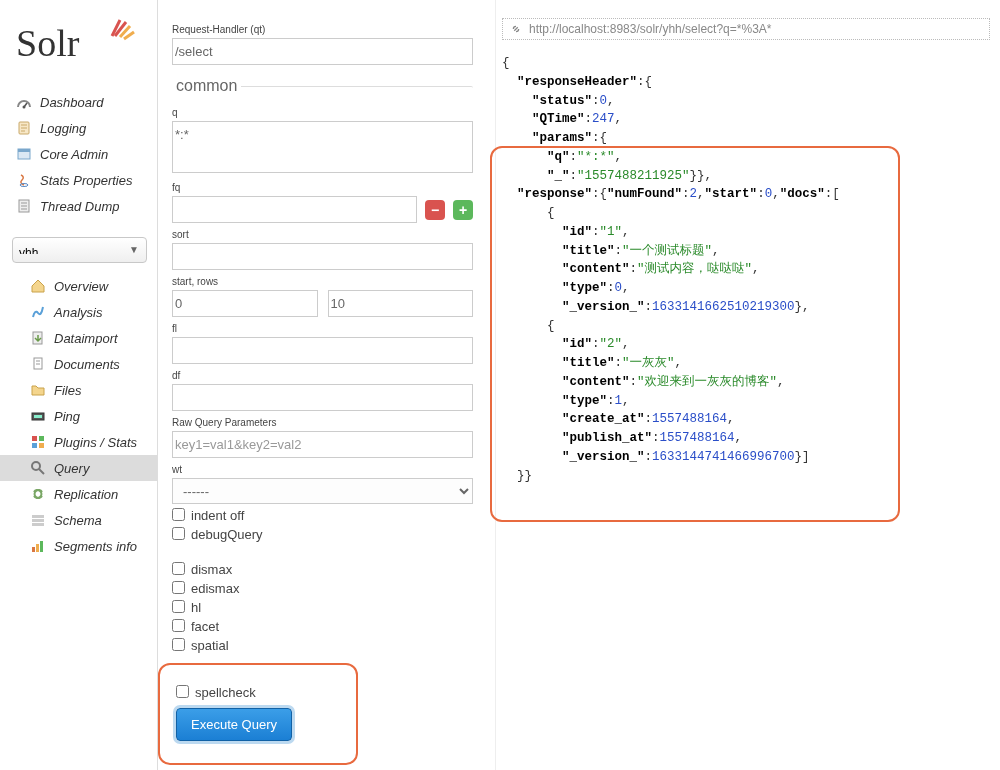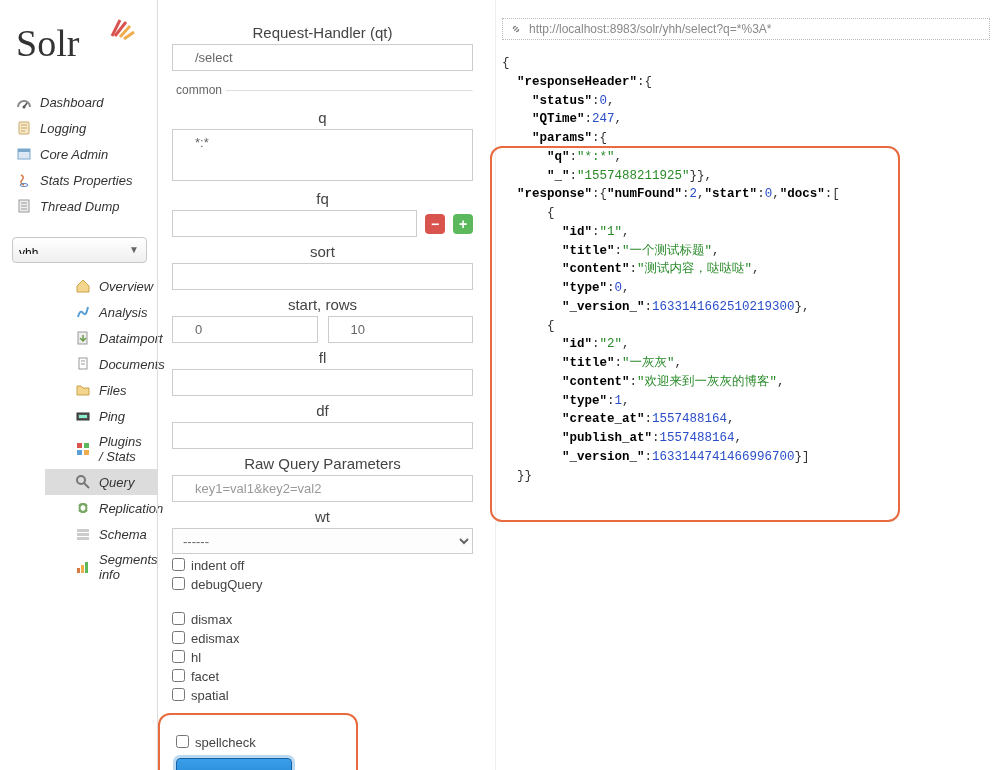--- a/index.html
+++ b/index.html
@@ -28,42 +28,42 @@
     width: 100%; height: 26px;
     border: 1px solid #c8c8c8; border-radius: 4px;
     background: linear-gradient(#fff,#efefef);
     font-size: 12px; padding: 8px 6px;
     appearance: none; -webkit-appearance:none;
     position: relative;
   }
   .core-select-wrap { position: relative; }
   .core-caret { position:absolute; right:18px; top:11px; font-size:10px; color:#666; pointer-events:none; }
   .core-nav { padding: 4px 0 0 0; }
-  .core-nav .nav-item { padding-left: 30px; font-size: 13px; margin-left: 45px; }
+  .core-nav .nav-item { padding-left: 30px; font-size: 13px; }
   .core-nav .nav-item.active { background: #dcdcdc; }
 
   
   .form-col {
     width: 330px; flex-shrink:0;
     border-left: 1px solid #ddd;
     padding: 18px 14px 10px 14px;
     overflow: hidden;
   }
-  .form-label { font-size: 15px; color: #444; margin: 6px 0 3px 0; display:block;text-align:center; }
+  .form-label { font-size: 10px; color: #444; margin: 6px 0 3px 0; display:block; }
   .text-in, .text-area {
     width: 100%; border: 1px solid #ccc;
     background: #fff; font-size: 13px; color:#666;
-    padding: 5px 22px; font-family: inherit;
+    padding: 5px 2px; font-family: inherit;
   }
   .text-area { height: 52px; resize: none; }
   .fieldset {
     border: 1px solid #ddd; border-radius: 2px;
     margin: 12px 0 6px 0; padding: 6px 10px 10px 10px;
   }
-  .fieldset-legend { font-size: 12px; color: #666; padding: 0 4px; }
+  .fieldset-legend { font-size: 16px; color: #666; padding: 0 4px; }
   .row { display:flex; gap:8px; align-items:center; }
   .fq-row .text-in { flex:1; }
   .sq-btn {
     width: 20px; height: 20px; border-radius: 4px;
     display:inline-flex; align-items:center; justify-content:center;
     color:#fff; font-weight:bold; font-size:14px; cursor:pointer;
     border: none;
   }
   .sq-minus { background:#d9534f; }
   .sq-plus  { background:#5cb85c; }

